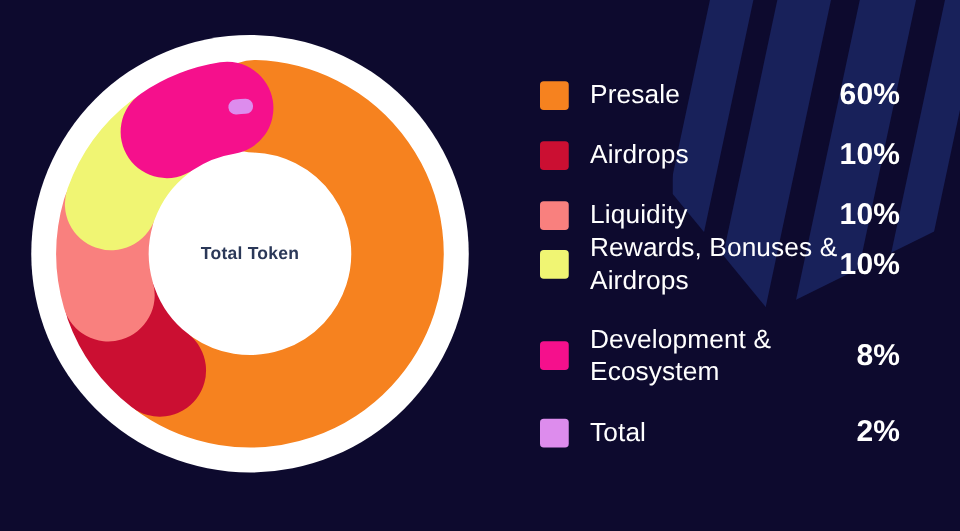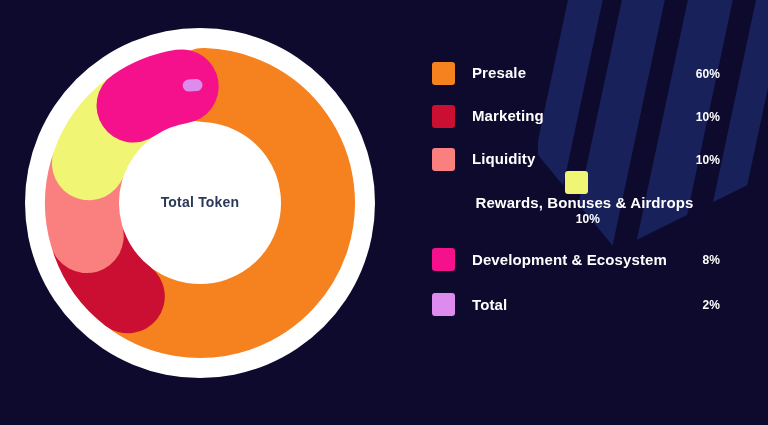--- a/index.html
+++ b/index.html
@@ -102,29 +102,29 @@
   .swatch {
     flex: 0 0 auto;
     width: 23px;
     height: 23px;
     border-radius: 3px;
   }
   .legend-label {
     flex: 1 1 auto;
     margin-left: 17px;
     color: #ffffff;
-    font-size: 15px;
-    font-weight: bold;
+    font-size: 21px;
+    font-weight: normal;
     line-height: 1.22;
     letter-spacing: 0.1px;
   }
   .legend-pct {
     flex: 0 0 auto;
     color: #ffffff;
-    font-size: 12px;
+    font-size: 24px;
     font-weight: bold;
     text-align: right;
     min-width: 48px;
     letter-spacing: 0.1px;
   }
 </style>
 </head>
 <body>
 
 <div id="root">
@@ -157,29 +157,29 @@
 
   <div class="legend">
 
   <div class="legend-row" style="margin-bottom: 20px;">
         <span class="swatch" style="background: rgb(246, 130, 31);"></span>
         <span class="legend-label">Presale</span>
         <span class="legend-pct">60%</span>
       </div>
       <div class="legend-row" style="margin-bottom: 20px;">
         <span class="swatch" style="background: rgb(203, 15, 50);"></span>
-        <span class="legend-label">Marketing</span>
+        <span class="legend-label">Airdrops</span>
         <span class="legend-pct">10%</span>
       </div>
       <div class="legend-row" style="">
         <span class="swatch" style="background: rgb(249, 128, 126);"></span>
         <span class="legend-label">Liquidity</span>
         <span class="legend-pct">10%</span>
       </div>
-      <div class="legend-row" style="margin-bottom: 22px; flex-direction: column;">
+      <div class="legend-row" style="margin-bottom: 22px;">
         <span class="swatch" style="background: rgb(240, 245, 115);"></span>
         <span class="legend-label">Rewards, Bonuses &amp; Airdrops</span>
         <span class="legend-pct">10%</span>
       </div>
       <div class="legend-row" style="margin-bottom: 22px;">
         <span class="swatch" style="background: rgb(245, 16, 140);"></span>
         <span class="legend-label">Development &amp; Ecosystem</span>
         <span class="legend-pct">8%</span>
       </div>
       <div class="legend-row">

